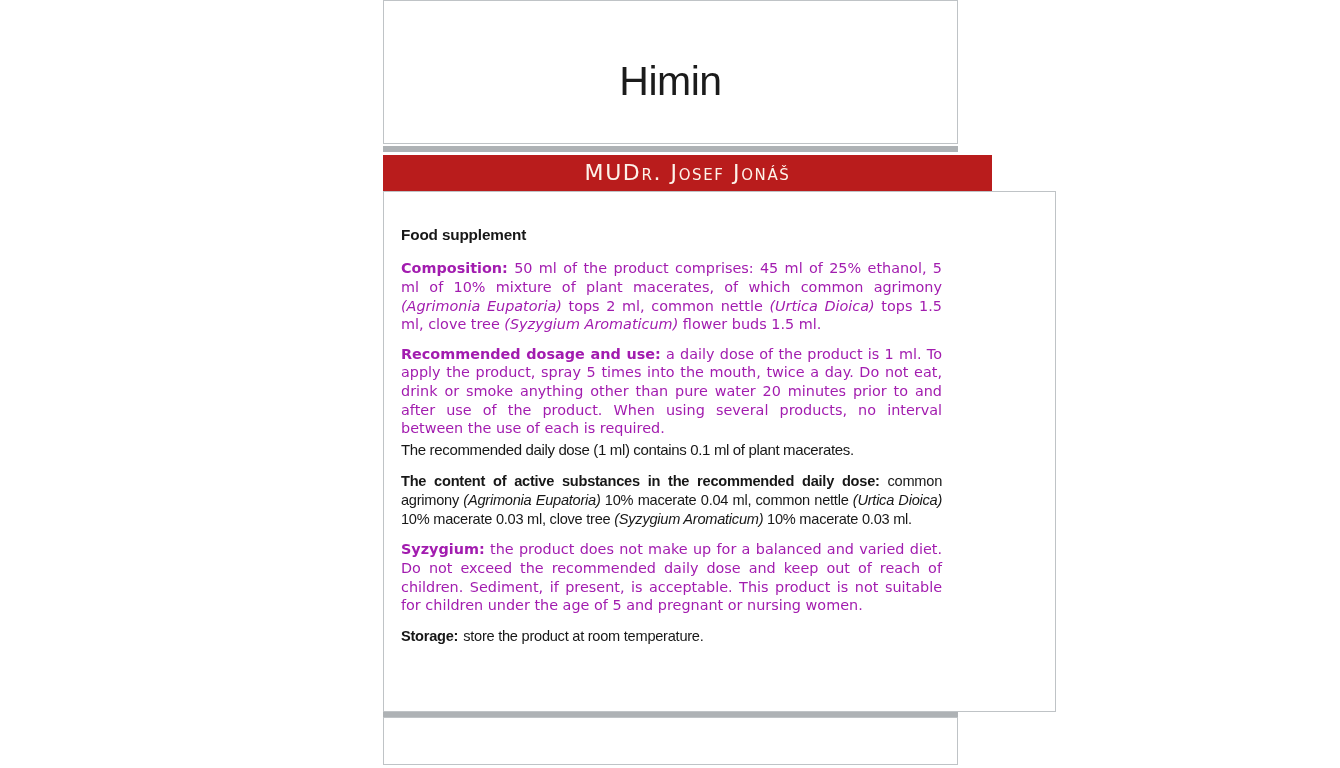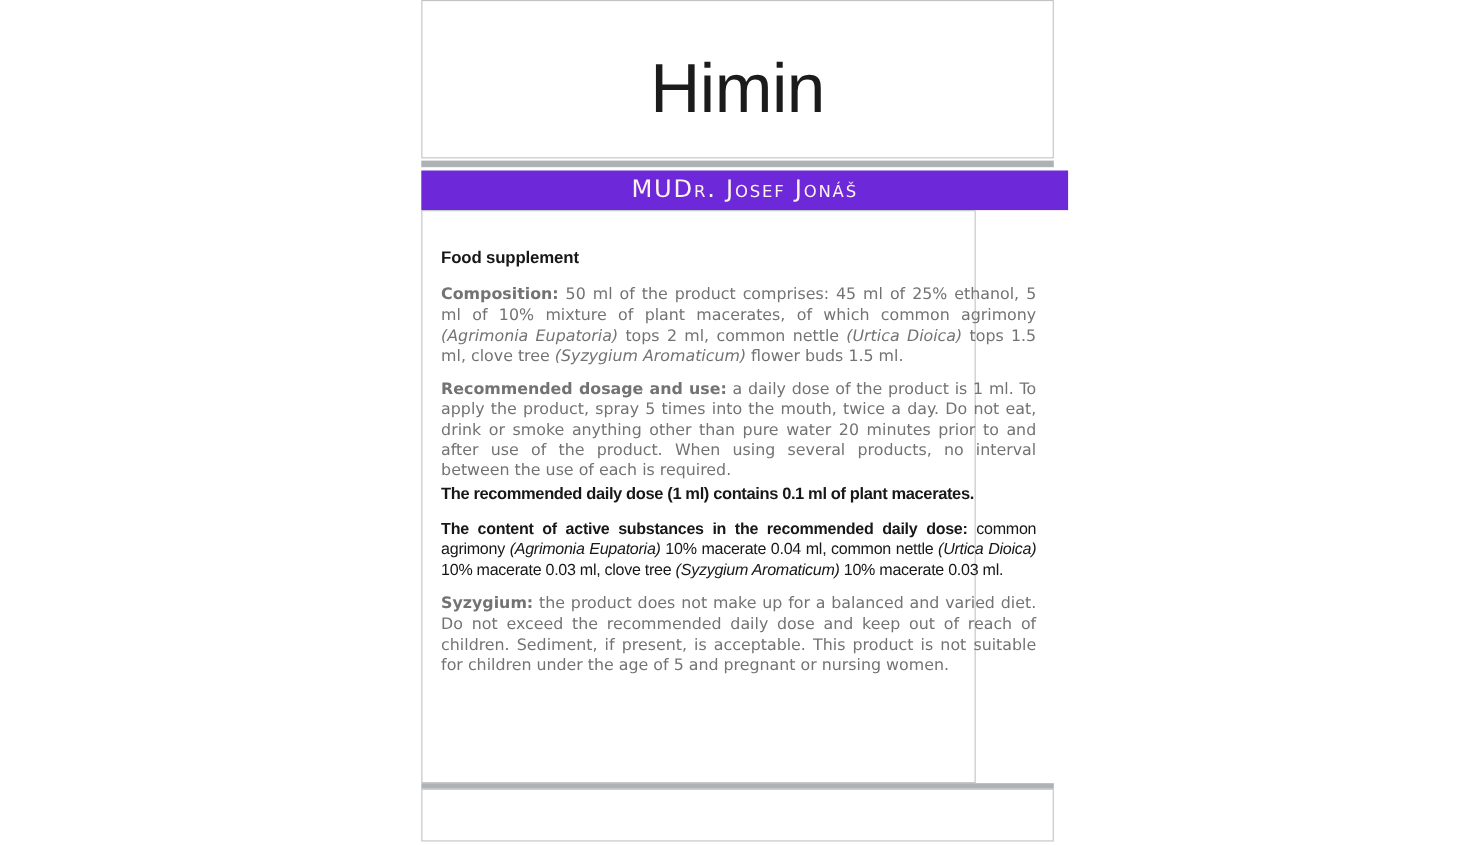--- a/index.html
+++ b/index.html
@@ -36,21 +36,21 @@
     width: 575px;
     height: 144px;
   }
   #brand-title {
     position: absolute;
     left: 0;
     right: 0;
     top: 46px;
     text-align: center;
     font-family: "Liberation Sans", sans-serif;
-    font-size: 63px;
+    font-size: 41px;
     line-height: 68px;
     font-weight: 400;
     color: #1b1b1b;
     letter-spacing: -0.5px;
   }
 
   
   .gray-bar {
     position: absolute;
     background: #aeb2b5;
@@ -68,22 +68,23 @@
     height: 6px;
   }
 
   
   #author-band {
     position: absolute;
     left: 0px;
     top: 155px;
     width: 588px;
     height: 36px;
-    background: #6d28d9;
+    background: #b91c1c;
     overflow: hidden;
+    padding-left: 21px;
   }
   #author-name {
     position: absolute;
     left: 0;
     right: 0;
     top: 5px;
     text-align: center;
     font-family: "DejaVu Sans", sans-serif;
     font-size: 22px;
     line-height: 26px;
@@ -92,40 +93,40 @@
     letter-spacing: 1.6px;
     color: #fdf3ea;
     white-space: nowrap;
   }
 
   
   #body-panel {
     position: absolute;
     left: 0px;
     top: 191px;
-    width: 504px;
+    width: 673px;
     height: 521px;
     padding: 16px;
   }
 
   #body-inner {
     position: absolute;
     left: 17px;
     top: 31px;
     width: 541px;
     color: #171717;
   }
 
   .blk {
     font-family: "DejaVu Sans", sans-serif;
     font-size: 14.4px;
     line-height: 18.6px;
     text-align: justify;
     text-justify: inter-word;
-    color: #737373;
+    color: #a21caf;
     margin: 0 0 10px 0;
   }
   .blk:last-child { margin-bottom: 0; }
 
   .blk b, .blk strong { font-weight: bold; }
   .blk i, .blk em { font-style: italic; }
 
   
   .headline {
     font-family: "Liberation Sans", sans-serif;
@@ -137,21 +138,21 @@
     margin: 0;
     letter-spacing: -0.15px;
   }
   #headline-group { margin-bottom: 12px; }
 
   
   .cond-bold {
     font-family: "Liberation Sans", sans-serif;
     font-size: 15px;
     line-height: 20px;
-    font-weight: bold;
+    font-weight: normal;
     text-align: left;
     letter-spacing: -0.35px;
     color: #171717;
     margin: 0 0 12px 0;
   }
 
   
   .cond-blk {
     font-family: "Liberation Sans", sans-serif;
     font-size: 14.6px;
@@ -216,20 +217,21 @@
       <p id="composition-block" class="blk"><b>Composition:</b><span> 50 ml of the product comprises: 45 ml of 25% ethanol, 5 ml of 10% mixture of plant macerates, of which common agrimony </span><i>(Agrimonia Eupatoria)</i><span> tops 2 ml, common nettle </span><i>(Urtica Dioica)</i><span> tops 1.5 ml, clove tree </span><i>(Syzygium Aromaticum)</i><span> flower buds 1.5 ml.</span></p>
 
       <p id="dosage-block" class="blk"><b>Recommended dosage and use:</b><span> a daily dose of the product is 1 ml. To apply the product, spray 5 times into the mouth, twice a day. Do not eat, drink or smoke anything other than pure water 20 minutes prior to and after use of the product. When using several products, no interval between the use of each is required.</span></p>
 
       <div class="cond-bold">The recommended daily dose (1 ml) contains 0.1 ml of plant macerates.</div>
 
       <p class="cond-blk"><span class="lead">The content of active substances in the recommended daily dose:</span><span> common agrimony </span><i>(Agrimonia Eupatoria)</i><span> 10% macerate 0.04 ml, common nettle </span><i>(Urtica Dioica)</i><span> 10% macerate 0.03 ml, clove tree </span><i>(Syzygium Aromaticum)</i><span> 10% macerate 0.03 ml.</span></p>
 
       <p id="caution-block" class="blk"><b>Syzygium:</b><span> the product does not make up for a balanced and varied diet. Do not exceed the recommended daily dose and keep out of reach of children. Sediment, if present, is acceptable. This product is not suitable for children under the age of 5 and pregnant or nursing women.</span></p>
 
+      <p class="storage-line"><span class="lead">Storage:</span><span class="gap"></span><span>store the product at room temperature.</span></p>
 
     </div>
   </div>
 
   <div id="gray-bar-bottom" class="gray-bar"></div>
 
   <div id="bottom-panel" class="panel"></div>
 
 </div>
 

